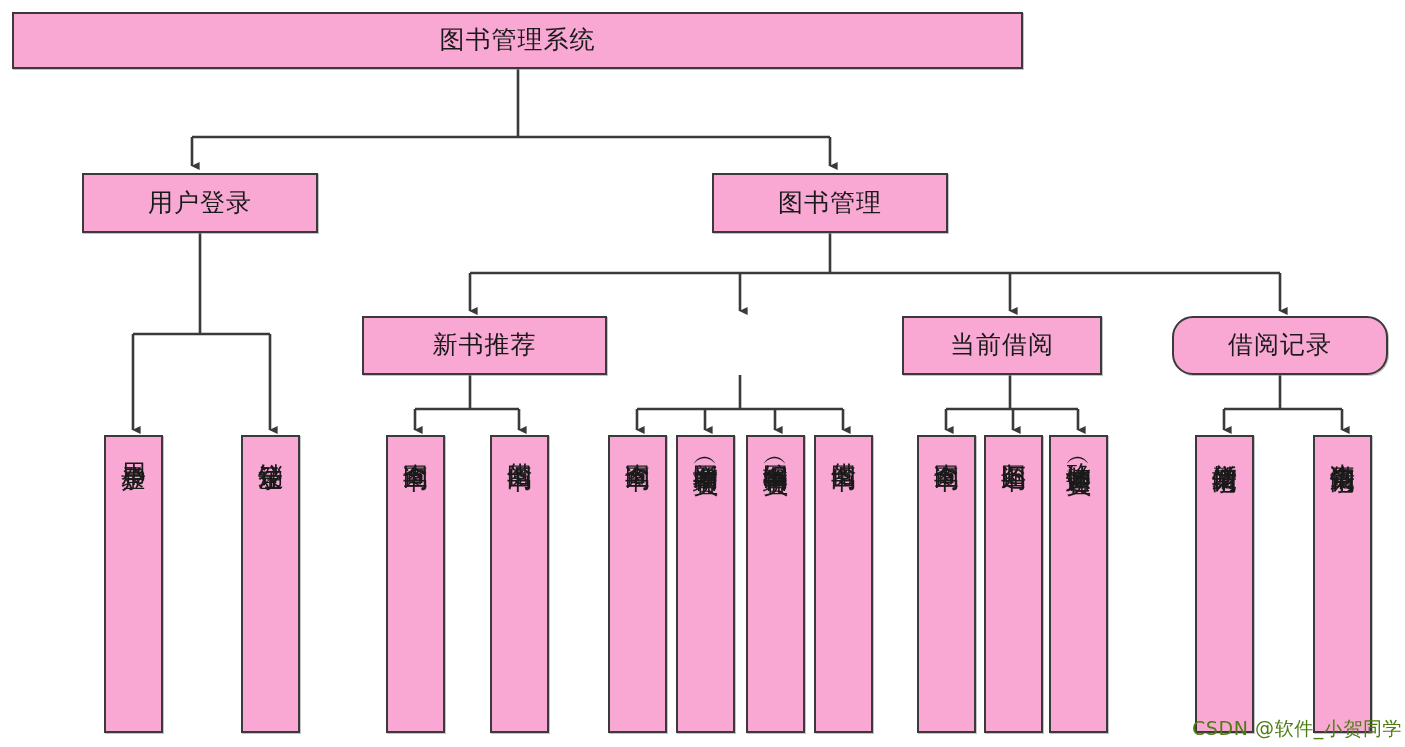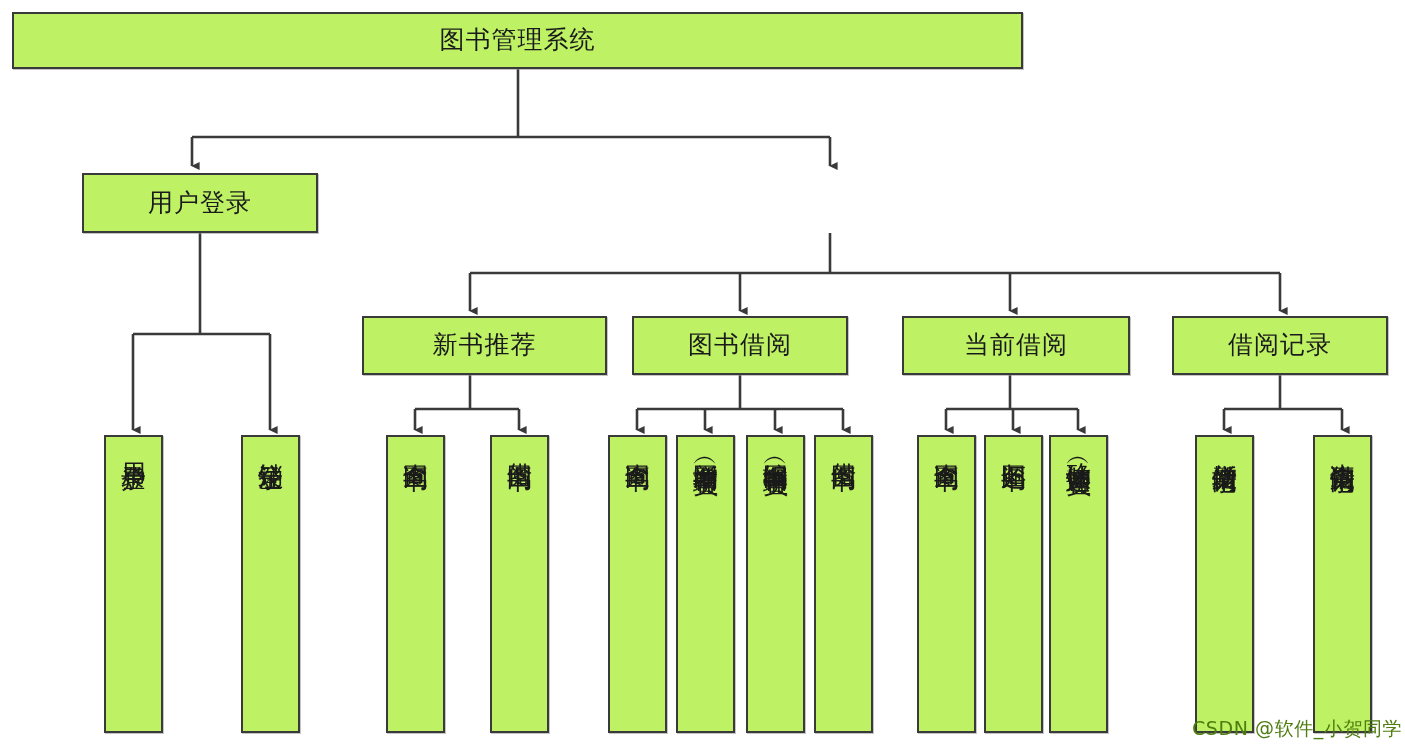--- a/index.html
+++ b/index.html
@@ -22,21 +22,21 @@
     position: absolute;
     left: 0;
     top: 0;
     width: 1405px;
     height: 747px;
     pointer-events: none;
   }
   .node {
     position: absolute;
     box-sizing: border-box;
-    background: #bef264;
+    background: #f9a8d4;
     border: 2px solid #3a3a3a;
     display: flex;
     align-items: center;
     justify-content: center;
     color: #1a1a1a;
     box-shadow: 1px 1px 0 rgba(150,150,150,0.55);
   }
   .node .node-label {
     display: block;
     text-align: center;
@@ -145,34 +145,34 @@
   </svg>
 
   <div class="node h root" style="left:12px; top:12px; width:1011px; height:57px;">
     <span class="node-label">图书管理系统</span>
   </div>
 
   <div class="node h" style="left:82px; top:173px; width:236px; height:60px;">
     <span class="node-label">用户登录</span>
   </div>
 
+  <div class="node h" style="left:712px; top:173px; width:236px; height:60px;">
+    <span class="node-label">图书管理</span>
+  </div>
 
   <div class="node h" style="left:362px; top:316px; width:245px; height:59px;">
     <span class="node-label">新书推荐</span>
   </div>
 
-  <div class="node h" style="left:632px; top:316px; width:216px; height:59px;">
-    <span class="node-label">图书借阅</span>
-  </div>
-
-  <div class="node h" style="left:902px; top:316px; width:228px; height:59px;">
+
+  <div class="node h" style="left:902px; top:316px; width:200px; height:59px;">
     <span class="node-label">当前借阅</span>
   </div>
 
-  <div class="node h" style="left:1172px; top:316px; width:216px; height:59px;">
+  <div class="node h" style="left:1172px; top:316px; width:216px; height:59px;border-radius:21px;">
     <span class="node-label">借阅记录</span>
   </div>
 
   <div class="node v" style="left:104px; top:435px; width:59px; height:298px;">
     <span class="node-label">用户登录</span>
   </div>
 
   <div class="node v" style="left:241px; top:435px; width:59px; height:298px;">
     <span class="node-label">注销登录</span>
   </div>

